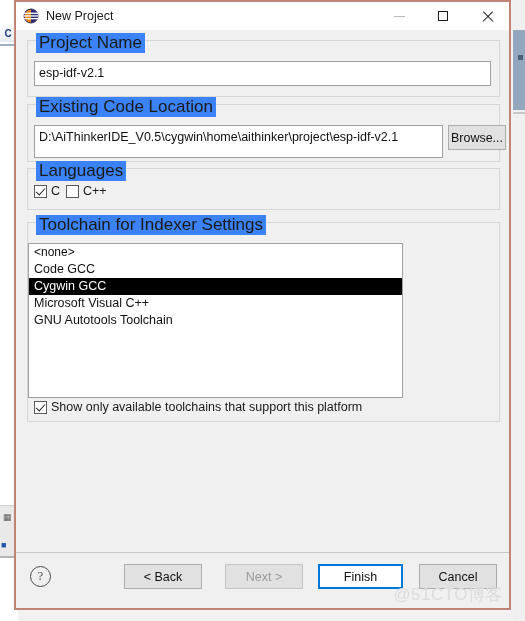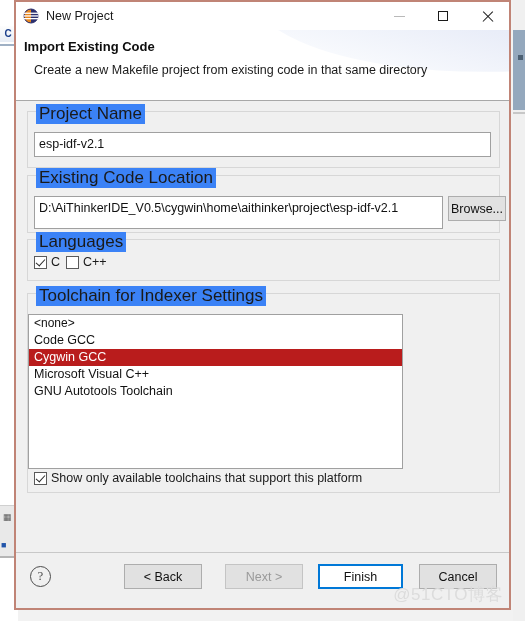--- a/index.html
+++ b/index.html
@@ -279,21 +279,21 @@
   .list-item {
     font-size: 12.5px;
     color: #111111;
     line-height: 17px;
     height: 17px;
     padding-left: 5px;
     white-space: nowrap;
     font-family: "Liberation Sans", sans-serif;
   }
   .list-item.selected {
-    background: #b91c1c;
+    background: #000000;
     color: #ffffff;
   }
   .list-item.mono-ish {
     font-family: "Liberation Sans", sans-serif;
     font-size: 12px;
   }
 
   
   .footer {
     position: relative;
@@ -385,25 +385,20 @@
       <span class="win-min-glyph"></span>
     </div>
     <div class="win-btn">
       <span class="win-max-glyph"></span>
     </div>
     <div class="win-btn">
       <span class="win-close-glyph"></span>
     </div>
   </div>
 
-  <div class="header">
-    <div class="header-swoosh"></div>
-    <div class="header-title">Import Existing Code</div>
-    <div class="header-desc">Create a new Makefile project from existing code in that same directory</div>
-  </div>
 
   <div class="body-area">
 
     <div class="group" style="left:11px; top:10px; width:471px; height:55px;">
       <span class="group-title">Project Name</span>
     </div>
     <div class="text-input" style="left:18px; top:31px; width:457px; height:25px;">esp-idf-v2.1</div>
 
     <div class="group" style="left:11px; top:74px; width:471px; height:56px;">
       <span class="group-title">Existing Code Location</span>

